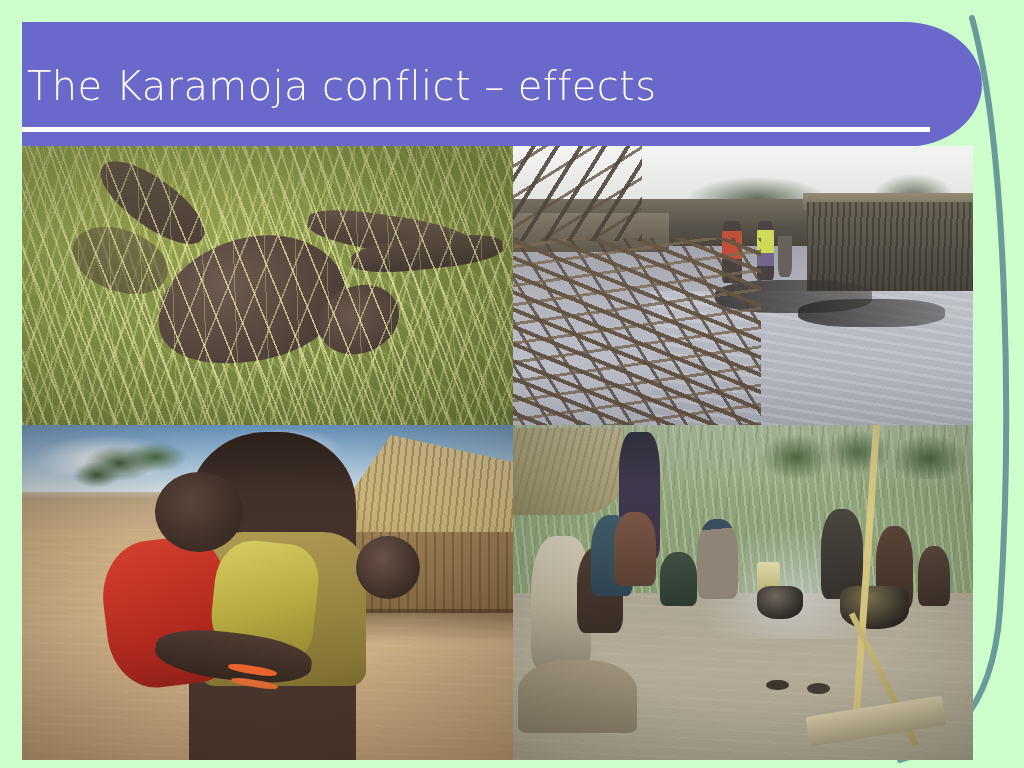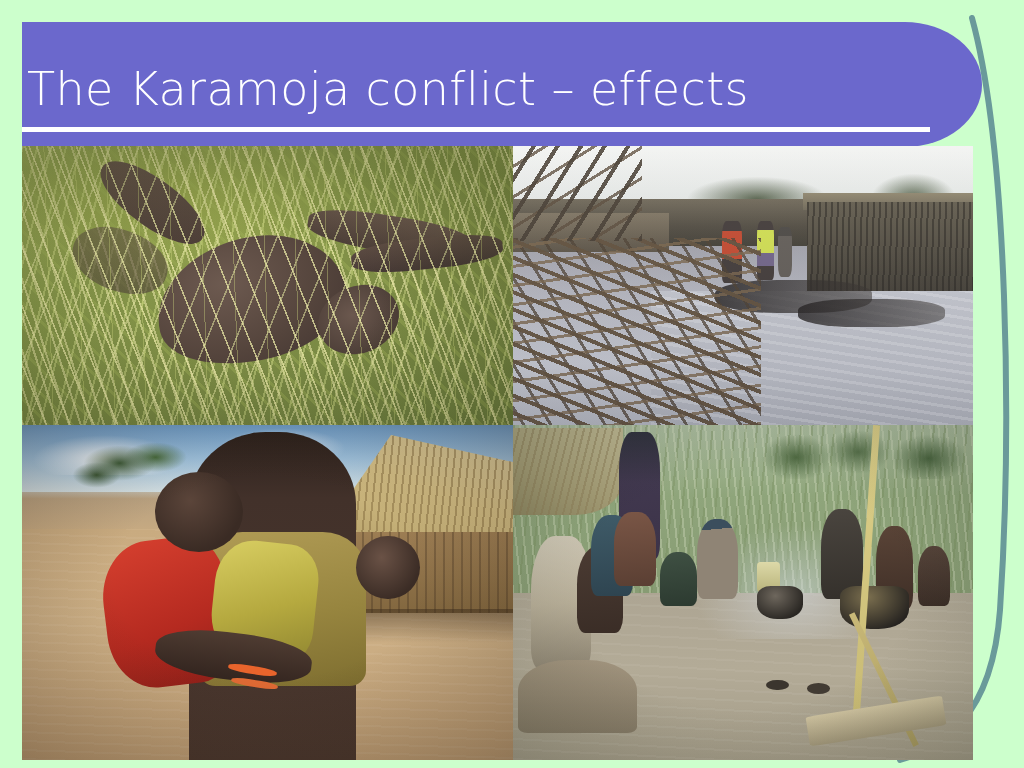--- a/index.html
+++ b/index.html
@@ -42,21 +42,21 @@
     background: #6b68cc;
     border-top-right-radius: 78px 63px;
     border-bottom-right-radius: 78px 63px;
   }
   .title-text {
     position: absolute;
     left: 27px;
     top: 66px;
     font-family: "DejaVu Sans", sans-serif;
     font-weight: 300;
-    font-size: 46px;
+    font-size: 40px;
     letter-spacing: 0.4px;
     color: #ffffff;
     white-space: nowrap;
     line-height: 1;
   }
   .title-rule {
     position: absolute;
     left: 22px;
     top: 127px;
     width: 908px;

